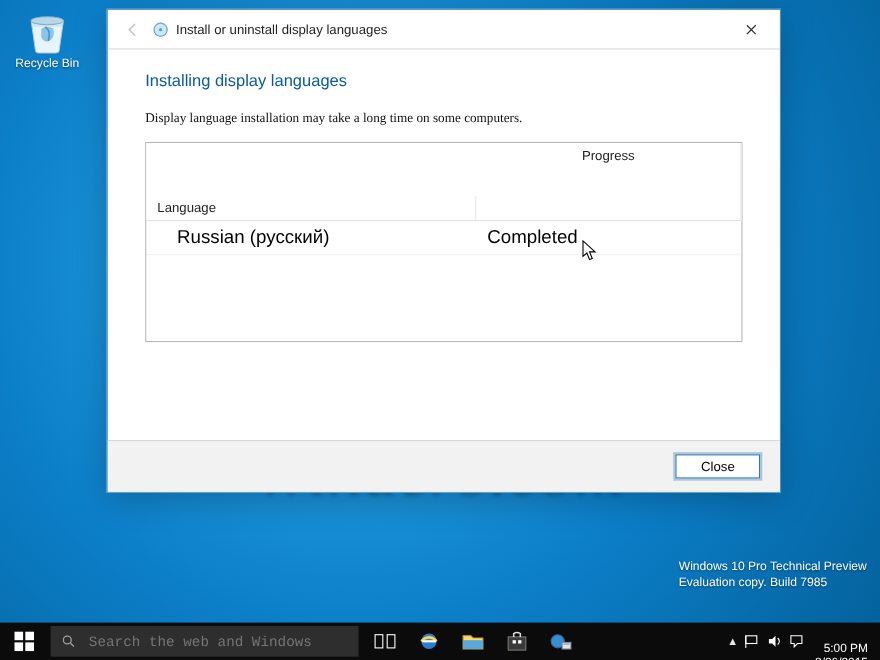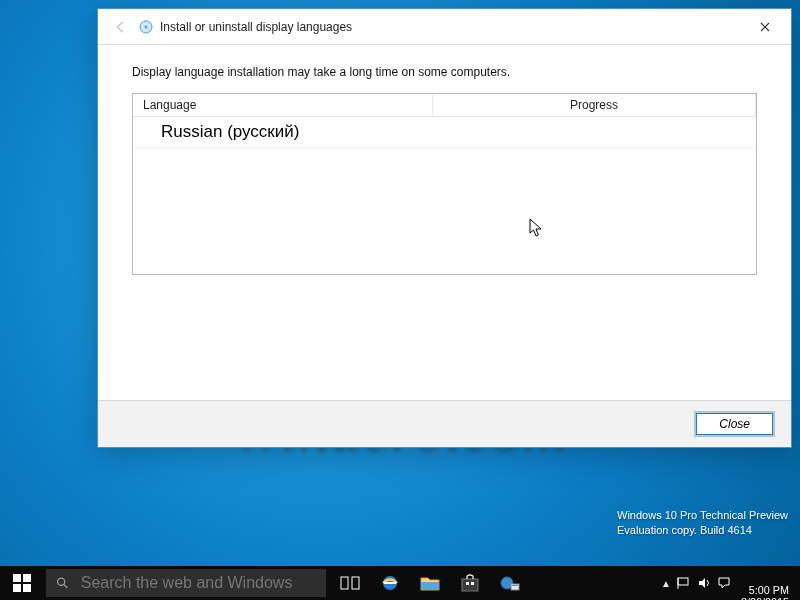--- a/index.html
+++ b/index.html
@@ -10,75 +10,85 @@
   .desktop-icon { position:absolute; left:8px; top:6px; width:70px; text-align:center; color:#fff; font-size:11px; text-shadow:0 1px 2px rgba(0,0,0,.5); }
   .recycle-svg { width:44px; height:44px; margin:0 auto 2px; display:block; }
   
   
   .watermark { position:absolute; top:395px; left:50%; transform:translateX(-50%); font-family:Georgia, "Times New Roman", serif; font-style:italic; font-size:62px; color:#063a56; opacity:.45; filter:blur(2px); white-space:nowrap; letter-spacing:1px; }
   
   
   .deskinfo { position:absolute; right:12px; bottom:62px; color:#fff; font-size:11px; text-shadow:0 1px 2px rgba(0,0,0,.4); line-height:1.35; }
   
   
-  .dialog { position:absolute; left:97px; top:8px; width:695px; height:440px; background:#fff; border:1px solid #4e90c0; box-shadow:0 6px 30px rgba(0,0,0,.25); display:flex; flex-direction:column; }
+  .dialog { position:absolute; left:97px; top:8px; width:613px; height:440px; background:#fff; border:1px solid #4e90c0; box-shadow:0 6px 30px rgba(0,0,0,.25); display:flex; flex-direction:column; }
   .titlebar { height:36px; display:flex; align-items:center; padding:0 6px 0 14px; border-bottom:1px solid #d8d8d8; }
   .back-btn { width:18px; height:18px; display:flex; align-items:center; justify-content:center; opacity:.35; margin-right:8px; }
   .back-btn svg { width:14px; height:14px; }
   .title-icon { width:16px; height:16px; margin-right:6px; }
   .title-text { font-size:12px; color:#222; }
   .close-x { margin-left:auto; width:40px; height:26px; display:flex; align-items:center; justify-content:center; cursor:default; }
   .close-x svg { width:10px; height:10px; }
   
   .content { padding:20px 34px 0 34px; flex:1 1 auto; display:flex; flex-direction:column; }
   .heading { color:#0a5aa0; font-size:15px; margin:0 0 18px; font-weight:400; }
-  .note { font-size:12px; color:#111; margin:0 0 14px; }
+  .note { font-size:12px; color:#111; margin:0 0 14px;font-family:Liberation Serif, serif; }
   
   .grid { border:1px solid #b8b8b8; height:182px; background:#fff; }
   .grid-header { display:flex; background:#fff; border-bottom:1px solid #e2e2e2; font-size:12px; color:#222; }
   .gh-cell { padding:4px 10px; border-right:1px solid #e8e8e8; }
-  .gh-lang { width:300px; }
+  .gh-lang { width:300px;margin-top:48px; }
   .gh-prog { flex:1;text-align:center; }
   .grid-body { font-size:17px; }
   .grid-row { display:flex; border-bottom:1px solid #f1f1f1; }
   .gb-cell { padding:5px 10px; }
   .gb-lang { width:300px; padding-left:28px; }
   .gb-prog { flex:1; }
   
   .footer { border-top:1px solid #d8d8d8; padding:12px 18px; text-align:right; background:#f2f2f2; }
-  .btn { display:inline-block; padding:3px 22px; font-size:12px; background:#fff; border:1px solid #2f77b2; cursor:default; box-shadow:0 0 0 2px rgba(47,119,178,.35);font-style:italic; }
+  .btn { display:inline-block; padding:3px 22px; font-size:12px; background:#fff; border:1px solid #2f77b2; cursor:default; box-shadow:0 0 0 2px rgba(47,119,178,.35); }
   
   
   .cursor { position:absolute; left:529px; top:218px; width:16px; height:20px; z-index:50; }
   
   
   .taskbar { position:absolute; left:0; bottom:0; width:100%; height:34px; background:#0b0b0b; display:flex; align-items:stretch; color:#fff; font-size:12px; }
   .start { width:44px; display:flex; align-items:center; justify-content:center; }
   .start svg { width:18px; height:18px; }
   .search { flex:0 0 280px; margin:3px 4px 3px 2px; background:#2e2e2e; display:flex; align-items:center; padding:0 10px; color:#b0b0b0; gap:10px; }
   .search svg { width:14px; height:14px; opacity:.8; }
-  .search-input { background:transparent; border:none; outline:none; color:#bef264; font-size:16px; width:100%; font-family:Liberation Sans, sans-serif; }
+  .search-input { background:transparent; border:none; outline:none; color:#bef264; font-size:13px; width:100%; font-family:Liberation Mono, monospace; }
   .tb-icon { width:40px; display:flex; align-items:center; justify-content:center; }
   .tb-icon svg { width:22px; height:22px; }
   .tray { margin-left:auto; display:flex; align-items:center; gap:6px; padding:0 8px 0 6px; }
   .tray .up { font-size:10px; opacity:.9; }
   .tray svg { width:14px; height:14px; }
   .clock { text-align:right; line-height:1.12; font-size:10.8px; padding:2px 3px 0 4px;margin-top:24px; }
 </style>
 </head>
 <body>
 
 <div class="desktop">
 
   <div class="watermark">Winaero.com</div>
 
+  <div class="desktop-icon">
+    <svg class="recycle-svg" viewBox="0 0 48 48">
+      <path d="M8 14 L40 14 L36 42 Q36 46 32 46 L16 46 Q12 46 12 42 Z" fill="#e8f4fb" stroke="#a7c6da" stroke-width="1"></path>
+      <path d="M8 14 L40 14 L38 20 L10 20 Z" fill="#cfe6f3"></path>
+      <ellipse cx="24" cy="14" rx="16" ry="4" fill="#b8d7e8" stroke="#88aec6"></ellipse>
+      <path d="M18 22 Q24 18 30 22 Q32 30 26 34 Q20 36 18 30 Z" fill="#6fb8e8" opacity=".8"></path>
+      <path d="M22 20 Q28 24 25 34" stroke="#4a90c2" stroke-width="1.5" fill="none"></path>
+    </svg>
+    <div>Recycle Bin</div>
+  </div>
 
   <div class="deskinfo">
     <div>Windows 10 Pro Technical Preview</div>
-    <div>Evaluation copy. Build 4614</div>
+    <div>Evaluation copy. Build 7985</div>
   </div>
 
   <div class="dialog">
     <div class="titlebar">
       <div class="back-btn">
         <svg viewBox="0 0 16 16">
             <path d="M10 2 L4 8 L10 14" stroke="#555" stroke-width="1.6" fill="none"></path>
           </svg>
       </div>
       <svg class="title-icon" viewBox="0 0 16 16">
@@ -88,30 +98,32 @@
       </svg>
       <span class="title-text">Install or uninstall display languages</span>
       <div class="close-x">
         <svg viewBox="0 0 10 10">
             <path d="M1 1 L9 9 M9 1 L1 9" stroke="#333" stroke-width="1.2"></path>
           </svg>
       </div>
     </div>
 
     <div class="content">
+      <h2 class="heading">Installing display languages</h2>
       <p class="note">Display language installation may take a long time on some computers.</p>
 
       <div class="grid">
         <div class="grid-header">
           <div class="gh-cell gh-lang">Language</div>
           <div class="gh-cell gh-prog">Progress</div>
         </div>
         <div class="grid-body">
           <div class="grid-row">
             <div class="gb-cell gb-lang">Russian (русский)</div>
+            <div class="gb-cell gb-prog">Completed</div>
           </div>
         </div>
       </div>
     </div>
 
     <div class="footer">
       <span class="btn">Close</span>
     </div>
   </div>
 

